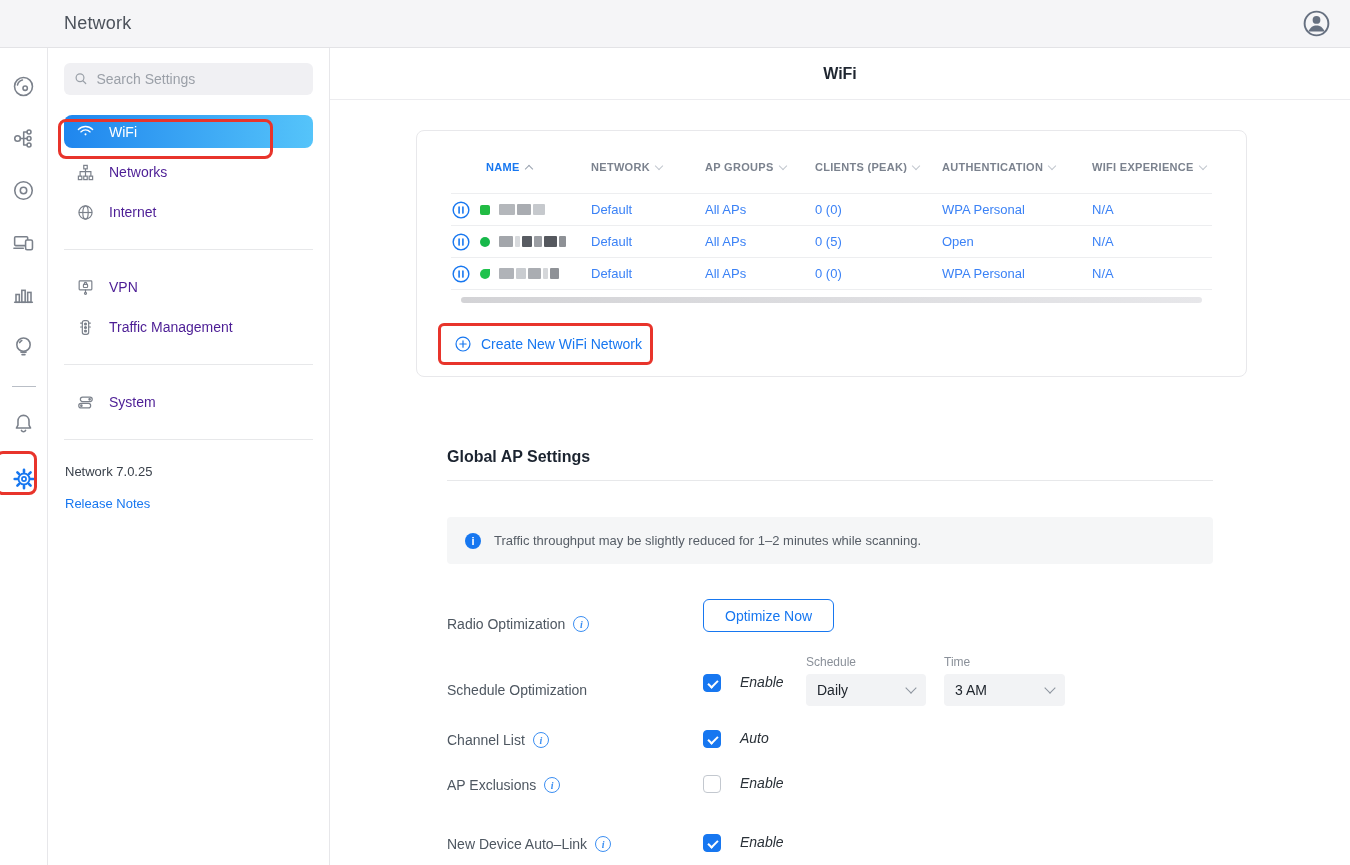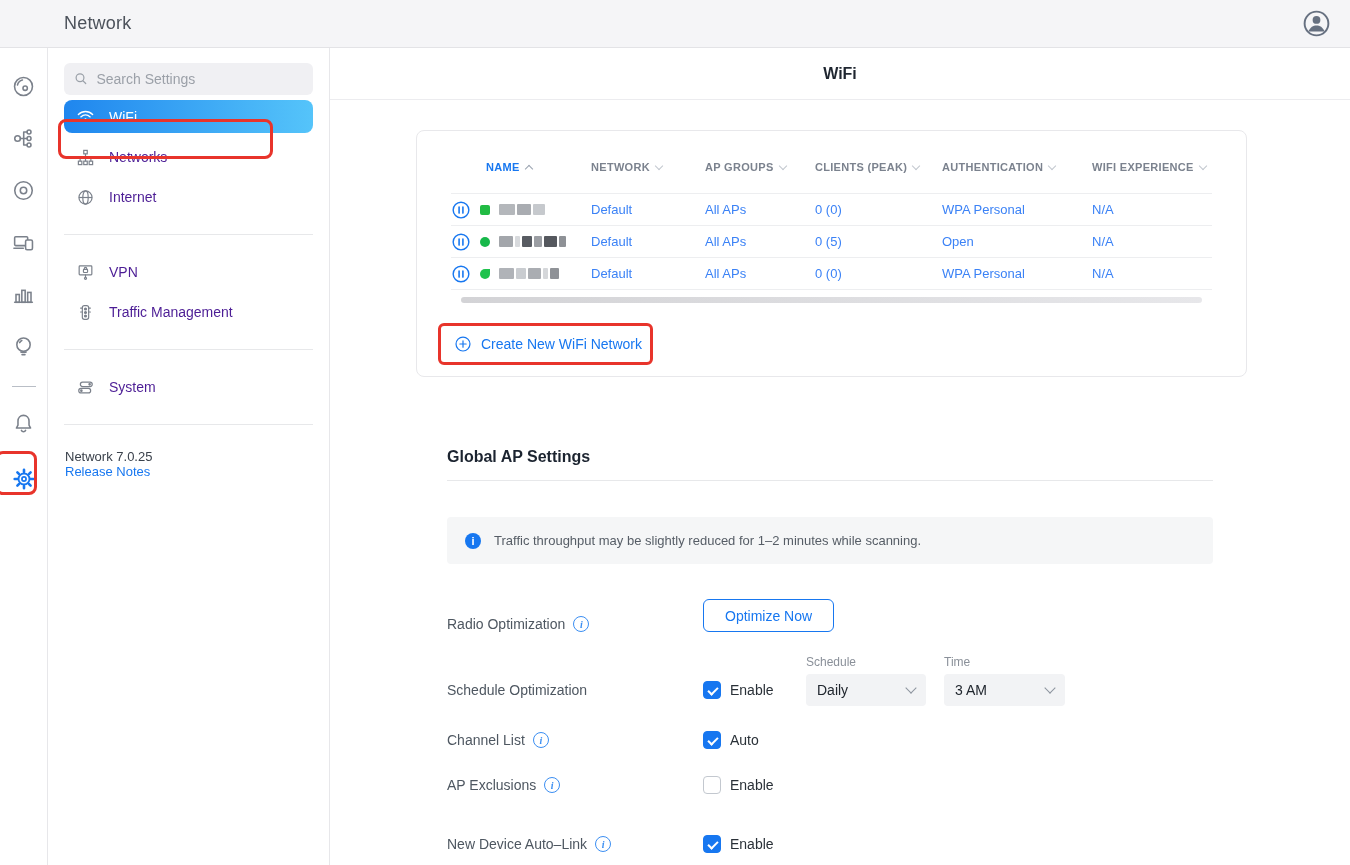--- a/index.html
+++ b/index.html
@@ -27,31 +27,31 @@
   .rail-div { width:24px; height:1px; background:#b9bec6; margin:8px 0 16px 0; }
   .rail-gear-wrap { position:relative; width:40px; height:44px; display:flex; align-items:center; justify-content:center; margin-top:2px; }
 
   
   .red-box { position:absolute; border:3px solid #e8342b; border-radius:8px; pointer-events:none; z-index:9; }
 
   
   .sidebar { position:absolute; left:48px; top:48px; width:282px; height:817px; background:#fff;
              border-right:1px solid #e7e7ea; padding:15px 16px 0 16px; }
   .search-box { height:32px; background:#f0f0f3; border-radius:6px; display:flex; align-items:center;
-                padding:0 10px; margin-bottom:5px; }
+                padding:0 10px; margin-bottom:20px; }
   .search-box input { border:none; background:transparent; outline:none; font-size:14px; width:100%;
                       font-family:"Liberation Sans",sans-serif; color:#3a4049; margin-left:8px; }
   .search-box input::placeholder { color:#9ba0a8; }
   .nav-item { height:40px; display:flex; align-items:center; gap:14px; padding:0 12px;
               font-size:14px; color:#4c1d95; cursor:pointer; border-radius:8px; }
   .nav-item.selected { background:linear-gradient(90deg,#1f86ee 0%,#55c4fa 100%); color:#fff; height:33px;
                        margin:3px 0 4px 0; }
   .nav-div { height:1px; background:#e7e8ea; margin:17px 0; }
   .side-version { font-size:13px; color:#3a414b; margin:24px 0 0 0; padding-left:1px; }
-  .side-release { font-size:13px; color:#1777f0; cursor:pointer; padding-left:1px; }
+  .side-release { font-size:13px; color:#1777f0; margin-top:17px; cursor:pointer; padding-left:1px; }
 
   
   .main { position:absolute; left:330px; top:48px; width:1020px; height:817px; background:#fff; }
   .main-titlebar { height:52px; display:flex; align-items:center; justify-content:center;
                    border-bottom:1px solid #ececef; }
   .main-title { font-size:16px; font-weight:700; color:#1f2630; }
 
   
   .card { position:absolute; left:86px; top:82px; width:831px; height:247px;
           border:1px solid #e8e8eb; border-radius:8px; background:#fff; }
@@ -92,21 +92,21 @@
   .srow { display:flex; margin-top:26px; }
   .srow-label { width:256px; font-size:14px; color:#4e5761; display:flex; align-items:center; gap:8px; flex:none; }
   .info-icon { width:16px; height:16px; border:1px solid #3b8ef2; border-radius:50%; color:#3b8ef2;
                font-size:10px; display:flex; align-items:center; justify-content:center;
                font-family:"Liberation Serif",serif; font-style:italic; font-weight:700; flex:none; cursor:pointer; }
   .btn-outline { height:33px; padding:0 21px; background:#fff; border:1px solid #1777f0; border-radius:6px;
                  color:#1777f0; font-size:14px; font-family:"Liberation Sans",sans-serif; cursor:pointer; }
   .row-radio { margin-top:35px; align-items:flex-end; }
   .row-schedule { margin-top:23px; align-items:flex-end; }
   .row-schedule .srow-label { padding-bottom:8px; }
-  .check-group { display:flex; align-items:center; gap:9px; height:32px; }
+  .check-group { display:flex; gap:19px; height:32px;font-style:italic; }
   .checkbox { width:18px; height:18px; border-radius:4px; position:relative; cursor:pointer;
               border:1.5px solid #c3c8cf; background:#fff; flex:none; }
   .checkbox.checked { background:#1777f0; border-color:#1777f0; }
   .checkbox.checked::after { content:""; position:absolute; left:4px; top:4.5px; width:8px; height:4px;
               border-left:2px solid #fff; border-bottom:2px solid #fff; transform:rotate(-45deg); }
   .check-label { font-size:14px; color:#2a3138; }
   .dd-group { margin-left:0; width:120px; }
   .dd-label { font-size:12px; color:#8a9099; margin-bottom:5px; }
   .dropdown { height:32px; background:#f2f3f5; border-radius:4px; display:flex; align-items:center;
               justify-content:space-between; padding:0 11px; font-size:14px; color:#20262e; cursor:pointer; }

